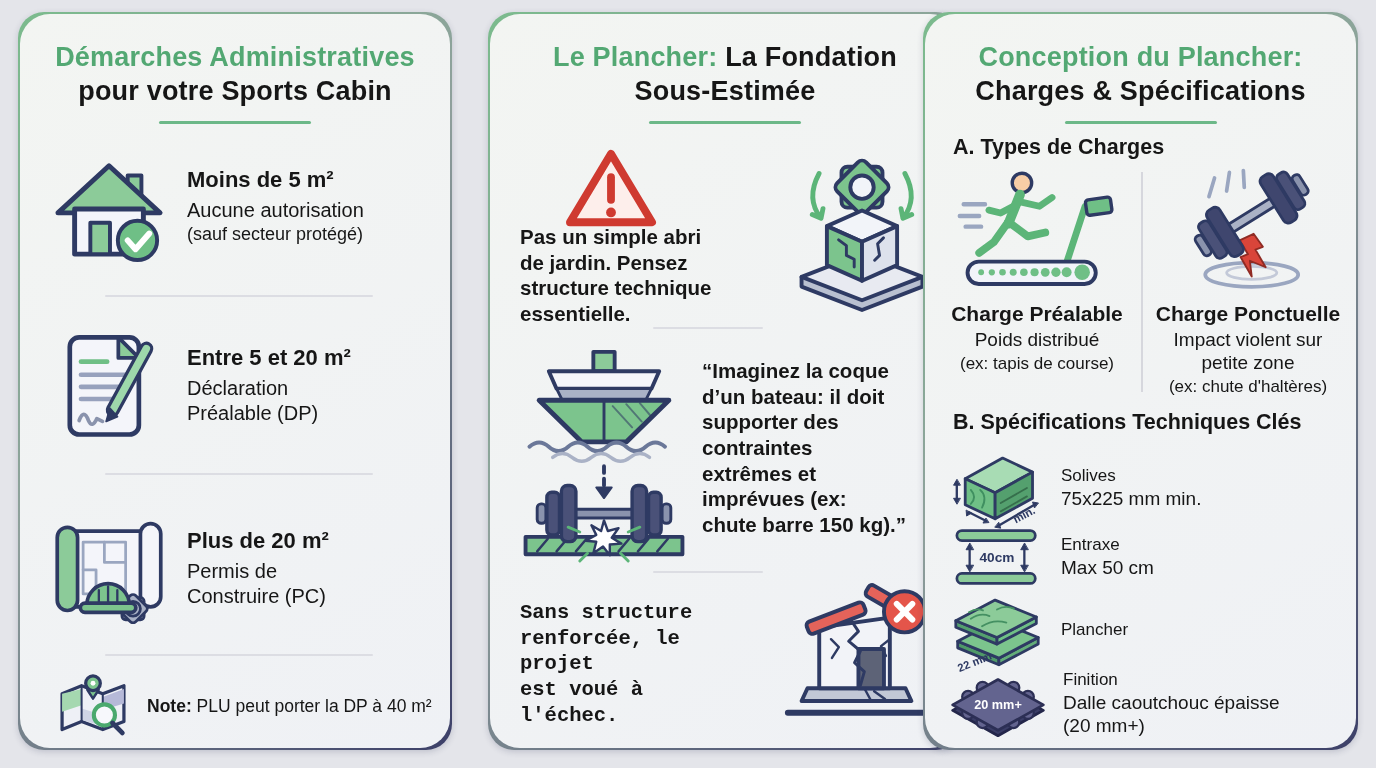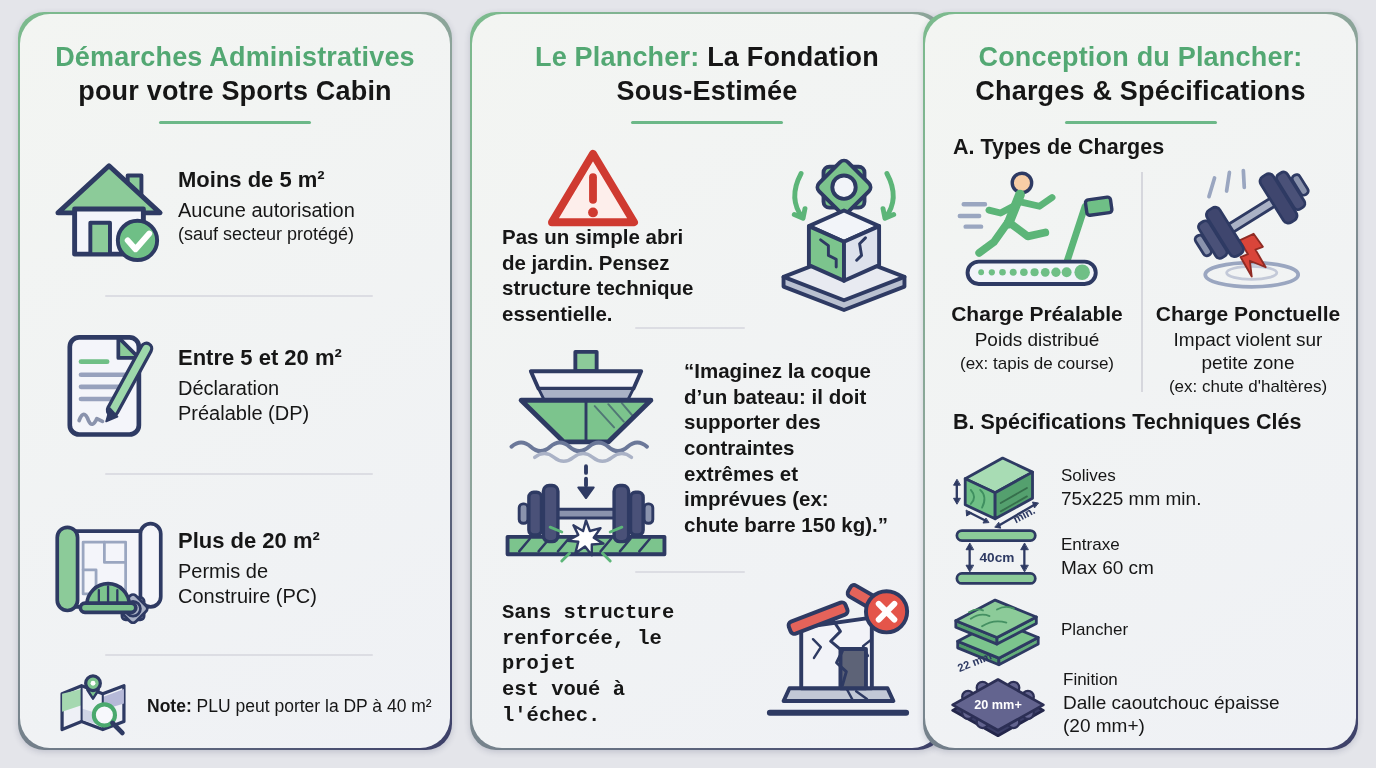--- a/index.html
+++ b/index.html
@@ -13,38 +13,38 @@
   }
   svg text { font-family: "Liberation Sans", sans-serif; }
 
   .panel-frame {
     position: absolute; top: 12px; height: 738px;
     border-radius: 26px; padding: 2px;
     background: linear-gradient(135deg, #7bbb8d 0%, #8fa09c 45%, #3c3f68 100%);
     box-shadow: 0 2px 6px rgba(50,55,90,.2);
   }
   #frame-admin  { left: 18px;  width: 434px; }
-  #frame-floor  { left: 470px; width: 474px; }
+  #frame-floor  { left: 488px; width: 474px; }
   #frame-design { left: 923px; width: 435px; }
   .panel {
     position: relative; width: 100%; height: 100%;
     border-radius: 30px;
     background: linear-gradient(150deg, #f3f5f2 0%, #eff1f5 100%);
     overflow: hidden;
   }
 
   .p-title { margin-top: 26px; text-align: center; font-weight: bold; font-size: 27px; line-height: 1.26; letter-spacing: .2px; }
   .accent { color: #53a873; }
   .underline { width: 152px; height: 3px; border-radius: 2px; background: #6cb888; margin: 13px auto 0; }
 
   .hdiv { position: absolute; height: 2px; background: #dcdde3; border-radius: 1px; }
   .pre { white-space: pre-line; }
 
   
-  .admin-row { position: absolute; left: 28px; right: 0; display: flex; align-items: center; gap: 8px; }
+  .admin-row { position: absolute; left: 28px; right: 0; display: flex; align-items: center; gap: 17px; }
   .admin-icon { flex: 0 0 122px; display: flex; justify-content: center; }
   .admin-text .h   { font-size: 22px; font-weight: bold; margin-bottom: 5px; }
   .admin-text .sub { font-size: 20px; line-height: 1.25; }
   .admin-text .sub-small { font-size: 18px; line-height: 1.3; }
   #admin-div1 { top: 281px; left: 85px; width: 268px; }
   #admin-div2 { top: 459px; left: 85px; width: 268px; }
   #admin-div3 { top: 640px; left: 85px; width: 268px; }
   .note-row { position: absolute; top: 652px; left: 34px; right: 13px; height: 80px; display: flex; align-items: center; gap: 15px; }
   .note-text { font-size: 17.5px; }
 
@@ -394,21 +394,21 @@
             <line x1="20" y1="24" x2="20" y2="45" stroke-width="2.5"></line>
             <path d="M20 19 l-4 7 h8 z M20 50 l-4 -7 h8 z" fill="#2e3a63" stroke-width="1"></path>
             <line x1="80" y1="24" x2="80" y2="45" stroke-width="2.5"></line>
             <path d="M80 19 l-4 7 h8 z M80 50 l-4 -7 h8 z" fill="#2e3a63" stroke-width="1"></path>
             <text x="50" y="40" text-anchor="middle" font-size="15" font-weight="bold" fill="#2e3a63" stroke="none">40cm</text>
           </g>
         </svg>
       </div>
       <div>
         <div class="spec-name">Entraxe</div>
-        <div class="spec-desc">Max 60 cm</div>
+        <div class="spec-desc">Max 50 cm</div>
       </div>
     </div>
 
     <div class="spec-row" style="top:572px;height:90px;">
       <div class="spec-icon">
         <svg width="98" height="88" viewBox="0 0 104 94">
           <g stroke="#2e3a63" stroke-linejoin="round" stroke-linecap="round">
             <path d="M10 58 L54 76 L54 83 L10 65 Z" fill="#4f9a68" stroke-width="3"></path>
             <path d="M54 76 L96 54 L96 61 L54 83 Z" fill="#63ad79" stroke-width="3"></path>
             <path d="M10 58 L52 36 L96 54 L54 76 Z" fill="#7cc48d" stroke-width="3"></path>

